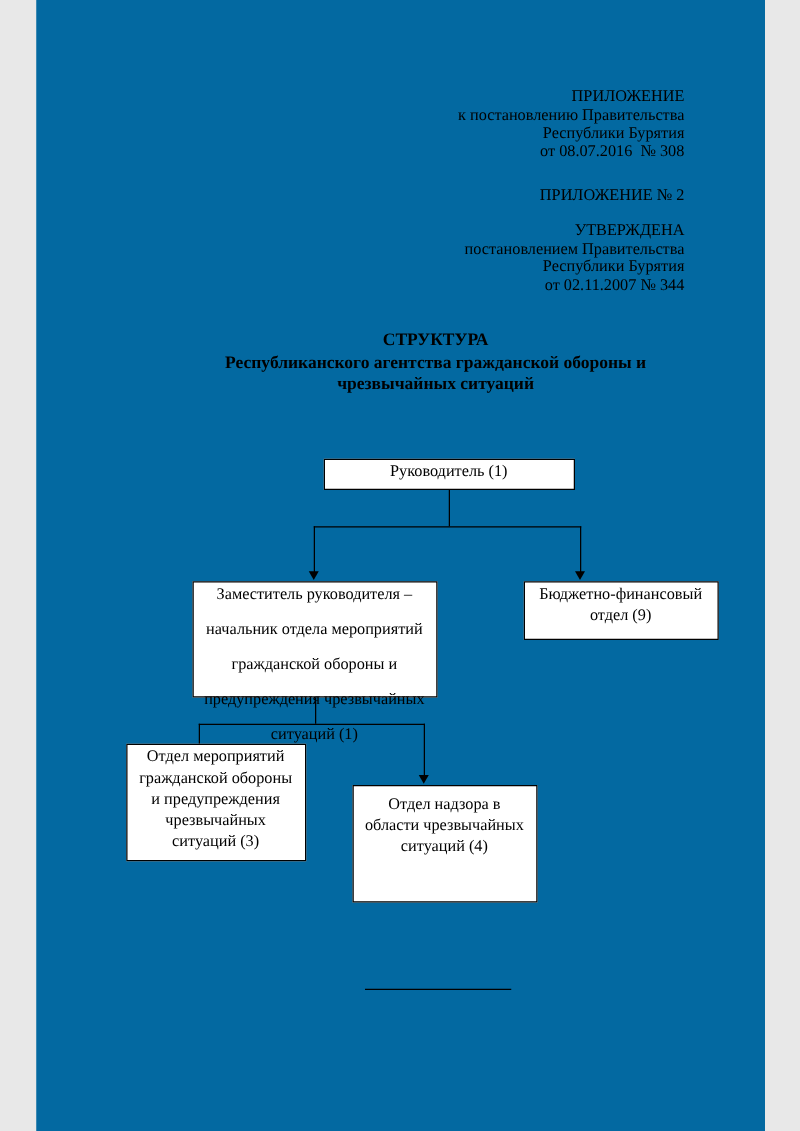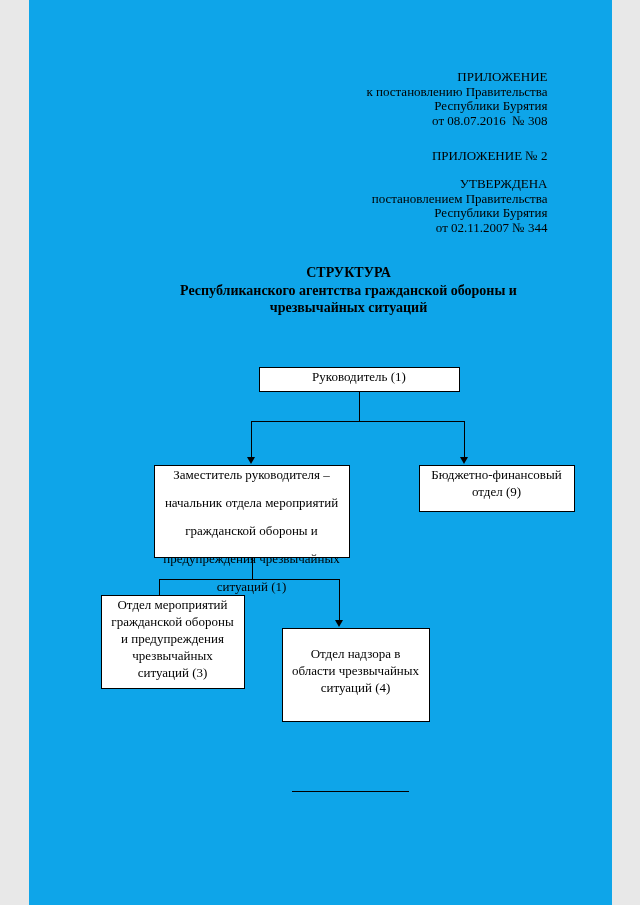--- a/index.html
+++ b/index.html
@@ -1,20 +1,20 @@
 <!DOCTYPE html>
 <html><head>
 <meta charset="utf-8">
 <style>
   html,body { margin:0; padding:0; background:#e8e8e8; }
   .page {
     position:relative;
     width:583px; height:905px;
     margin:0 auto;
-    background:#0ea5e9;
+    background:#0369a1;
     font-family:"Liberation Serif", serif;
     color:#000;
     overflow:hidden;
   }
   .right-block {
     position:absolute;
     right:64px;
     text-align:right;
     font-size:13px;
     line-height:14.5px;
@@ -33,21 +33,21 @@
     border:1px solid #000;
     background:#fff;
     text-align:center;
     font-size:13px;
     line-height:17px;
     display:flex;
     flex-direction:column;
     justify-content:flex-start;
     box-sizing:border-box;
   }
-  .box.top-align { justify-content:flex-start; padding-top:16px; }
+  .box.top-align { justify-content:flex-start; padding-top:5px; }
   .vline, .hline { position:absolute; background:#000; }
   .vline { width:1px; }
   .hline { height:1px; }
   .arrowhead {
     position:absolute;
     width:0; height:0;
     border-left:4px solid transparent;
     border-right:4px solid transparent;
     border-top:7px solid #000;
   }

